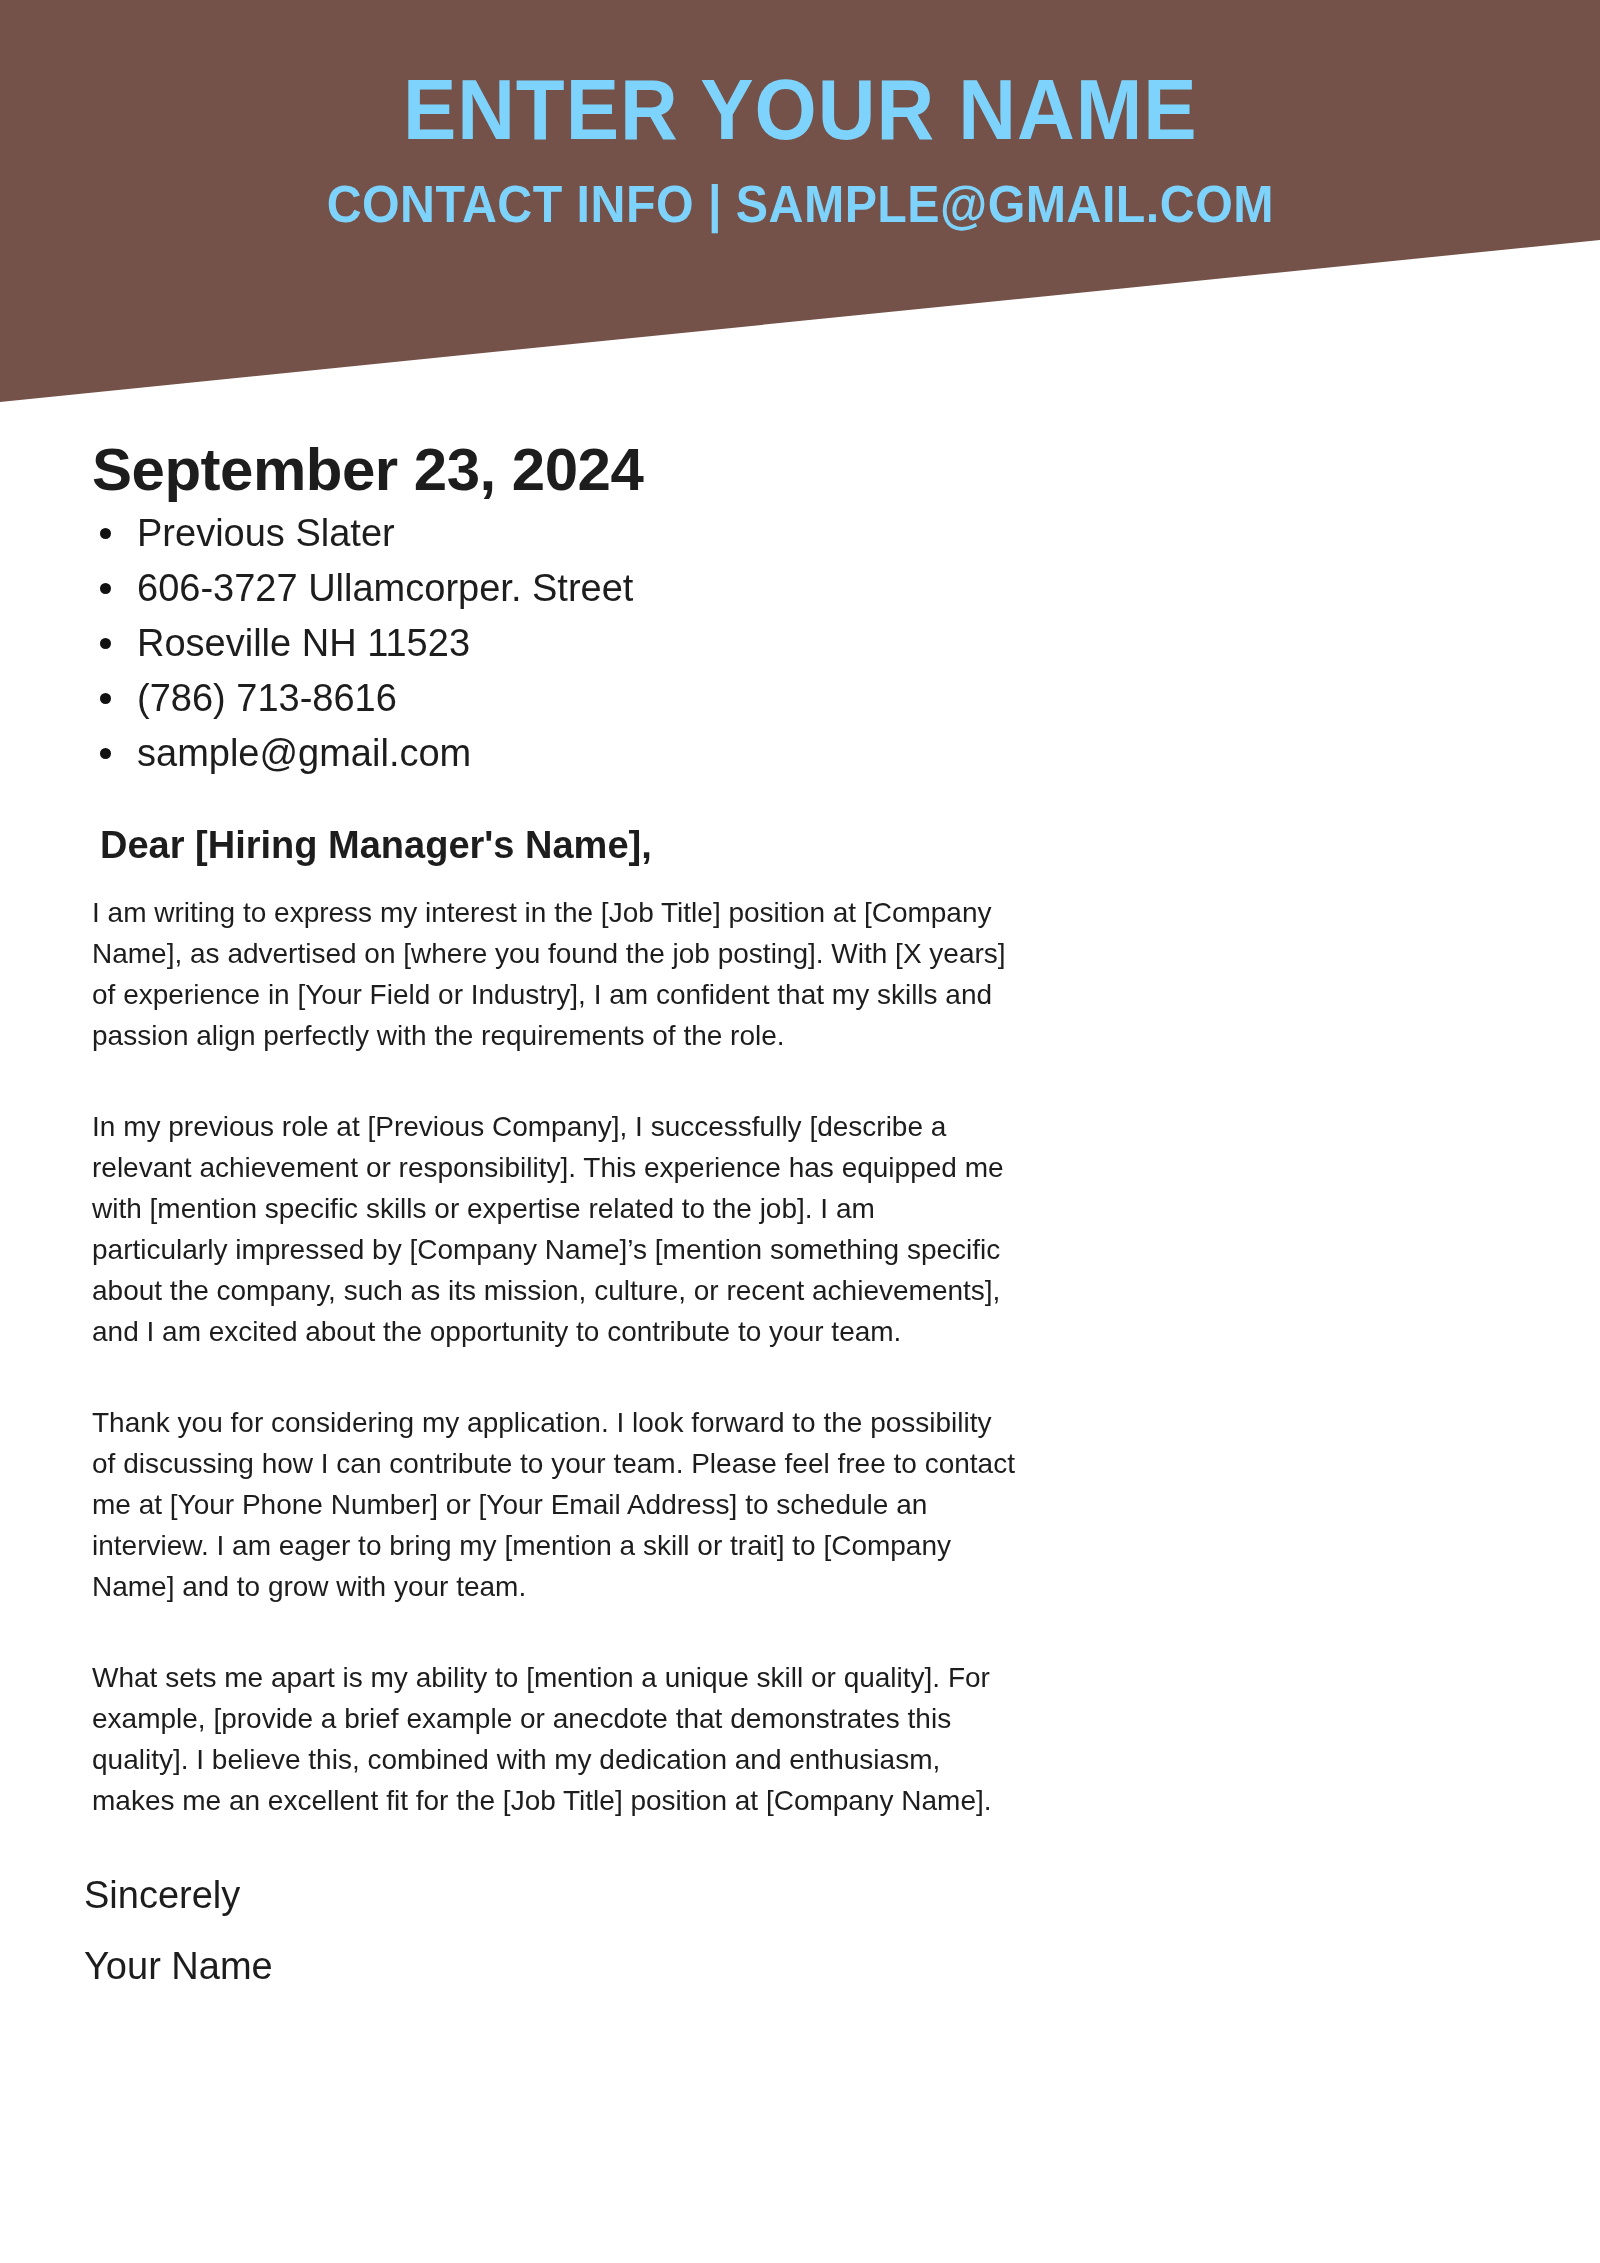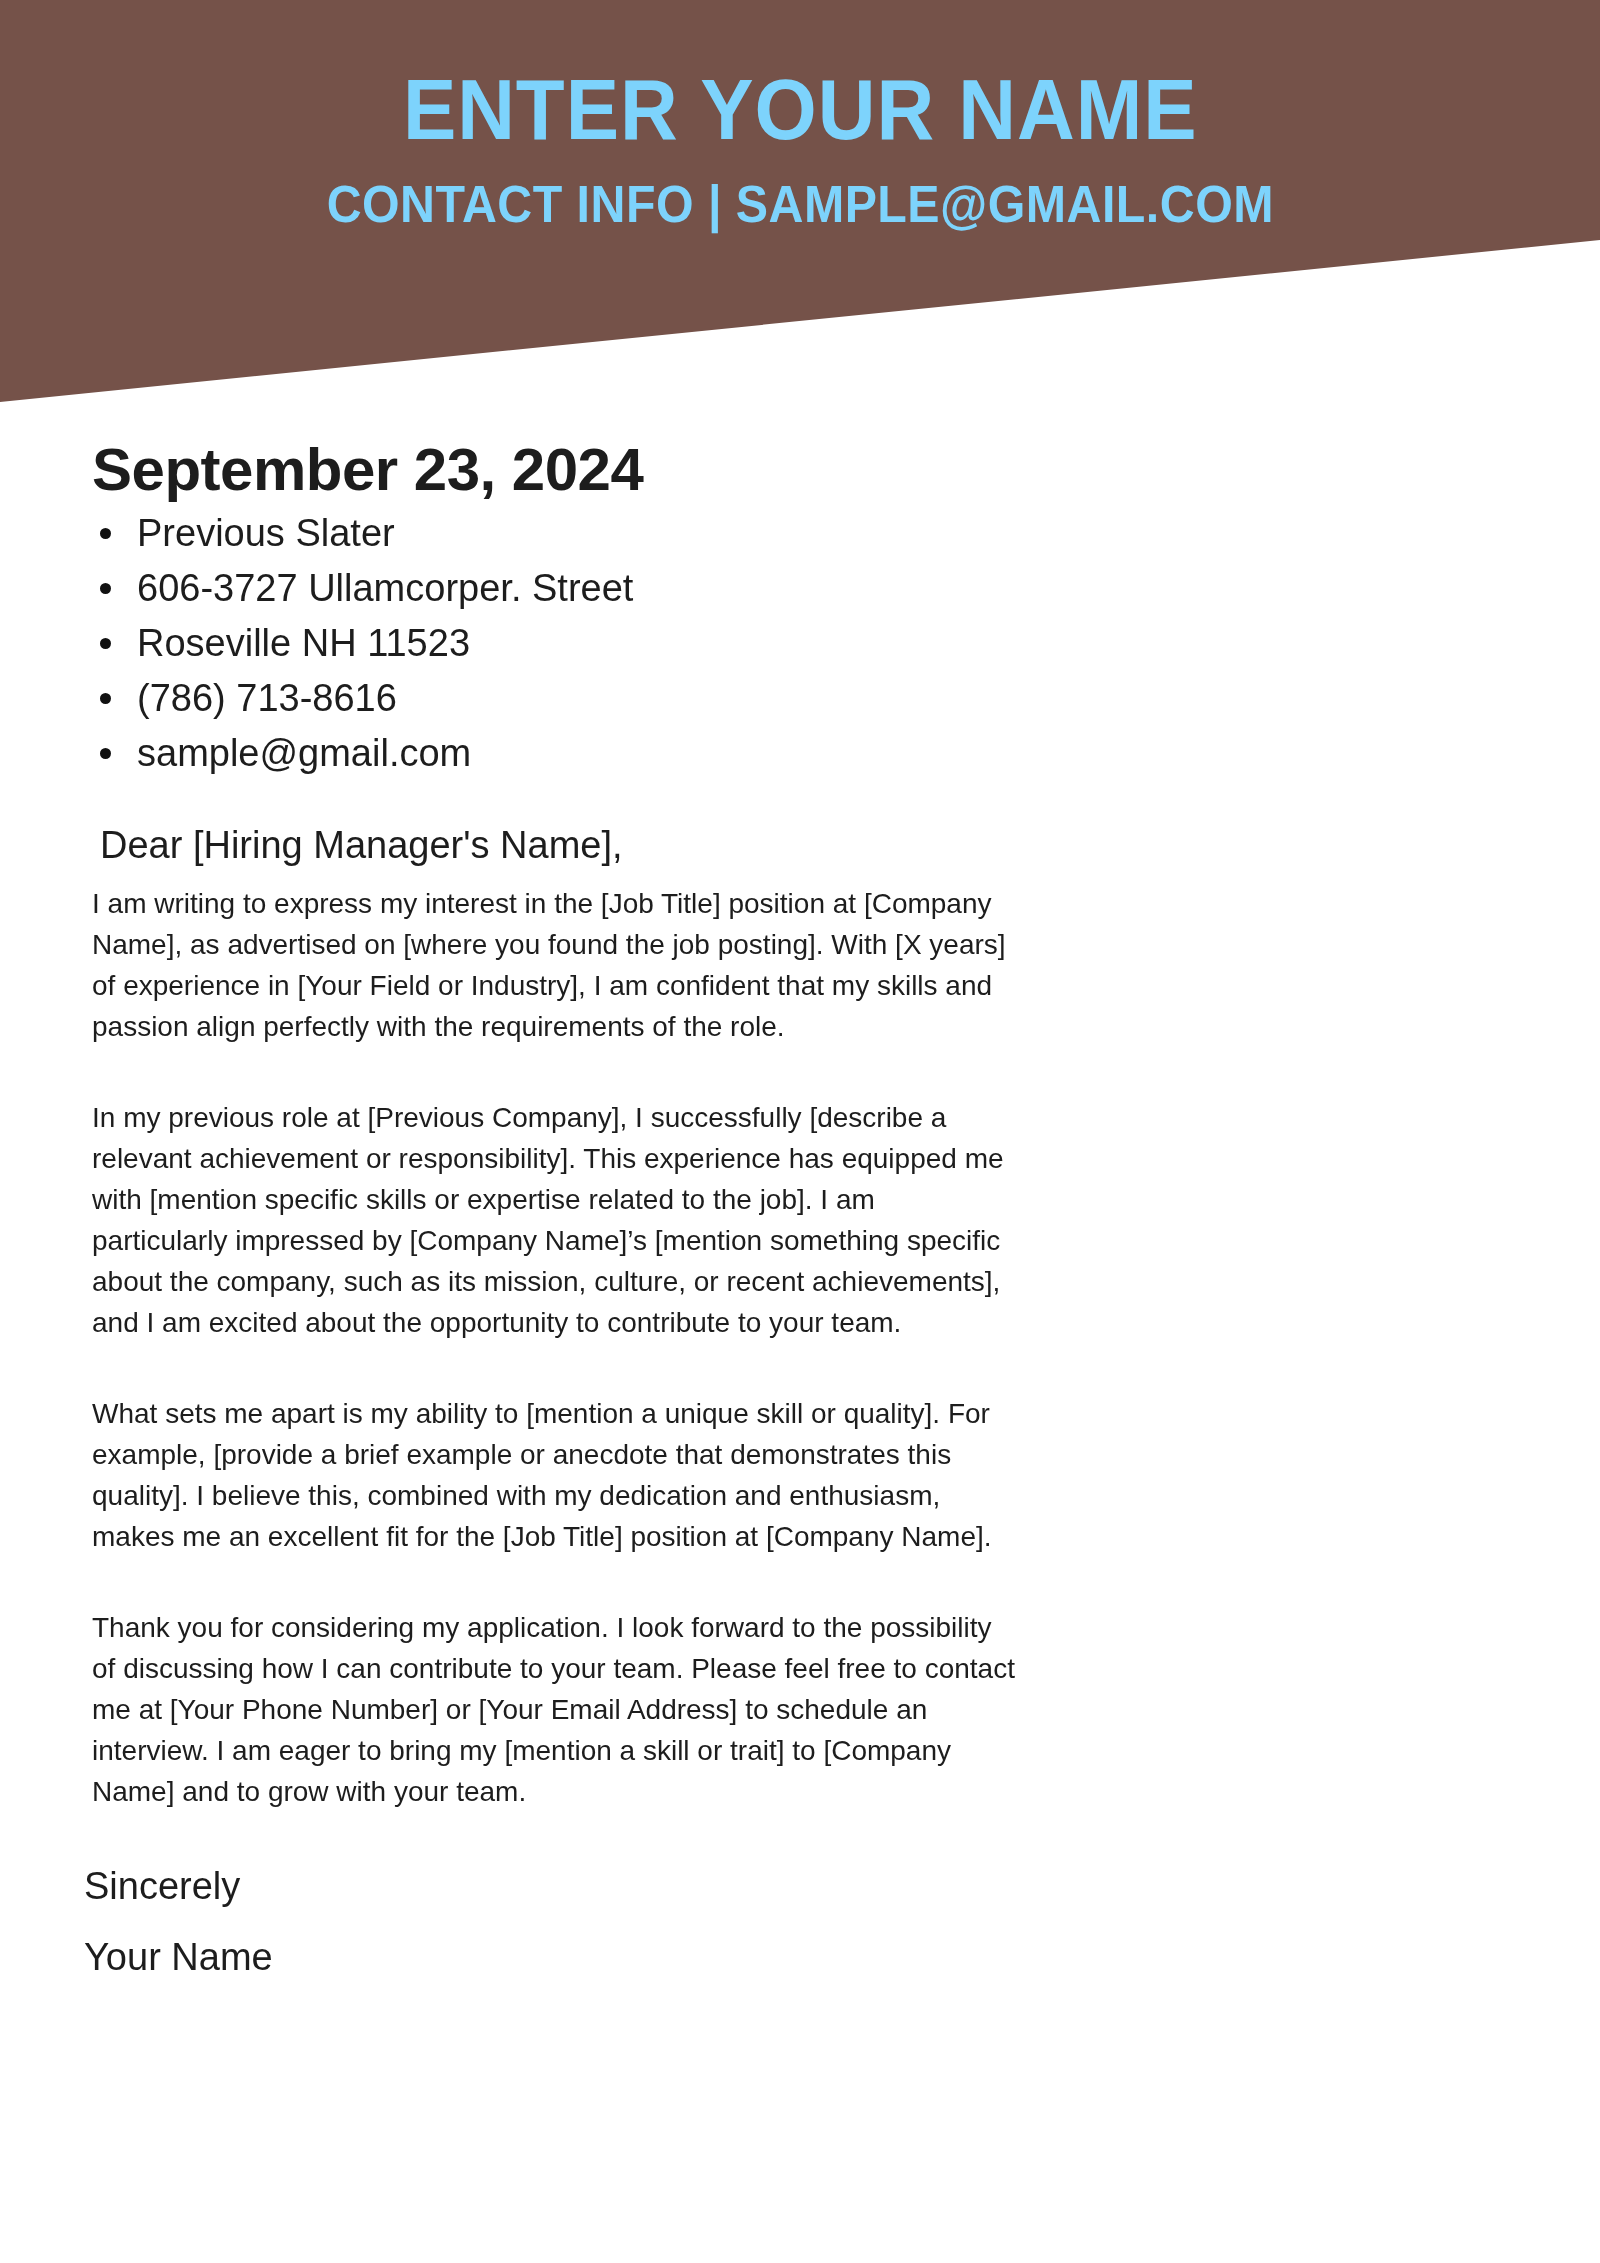--- a/index.html
+++ b/index.html
@@ -73,24 +73,25 @@
     position: absolute;
     left: 8px;
     top: 22px;
     width: 11px;
     height: 11px;
     border-radius: 50%;
     background: #111111;
   }
   .salutation {
     margin-top: 40px;
-    margin-bottom: 13px;
+    margin-bottom: 22px;
     padding-left: 8px;
     font-size: 38px;
     line-height: 49px;
+    font-weight: bold;
   }
   .paragraphs .para {
     font-size: 28px;
     line-height: 41px;
     white-space: pre-line;
     margin-bottom: 50px;
   }
   .closing {
     margin-top: 44px;
     margin-left: -8px;
@@ -136,28 +137,28 @@
         <p class="para">I am writing to express my interest in the [Job Title] position at [Company
 Name], as advertised on [where you found the job posting]. With [X years]
 of experience in [Your Field or Industry], I am confident that my skills and
 passion align perfectly with the requirements of the role.</p>
         <p class="para">In my previous role at [Previous Company], I successfully [describe a
 relevant achievement or responsibility]. This experience has equipped me
 with [mention specific skills or expertise related to the job]. I am
 particularly impressed by [Company Name]’s [mention something specific
 about the company, such as its mission, culture, or recent achievements],
 and I am excited about the opportunity to contribute to your team.</p>
-        <p class="para">What sets me apart is my ability to [mention a unique skill or quality]. For
-example, [provide a brief example or anecdote that demonstrates this
-quality]. I believe this, combined with my dedication and enthusiasm,
-makes me an excellent fit for the [Job Title] position at [Company Name].</p>
         <p class="para">Thank you for considering my application. I look forward to the possibility
 of discussing how I can contribute to your team. Please feel free to contact
 me at [Your Phone Number] or [Your Email Address] to schedule an
 interview. I am eager to bring my [mention a skill or trait] to [Company
 Name] and to grow with your team.</p>
+        <p class="para">What sets me apart is my ability to [mention a unique skill or quality]. For
+example, [provide a brief example or anecdote that demonstrates this
+quality]. I believe this, combined with my dedication and enthusiasm,
+makes me an excellent fit for the [Job Title] position at [Company Name].</p>
       </div>
 
     <div class="closing">Sincerely</div>
     <div class="signature">Your Name</div>
 
   </div>
 </div>
 
 </body></html>

